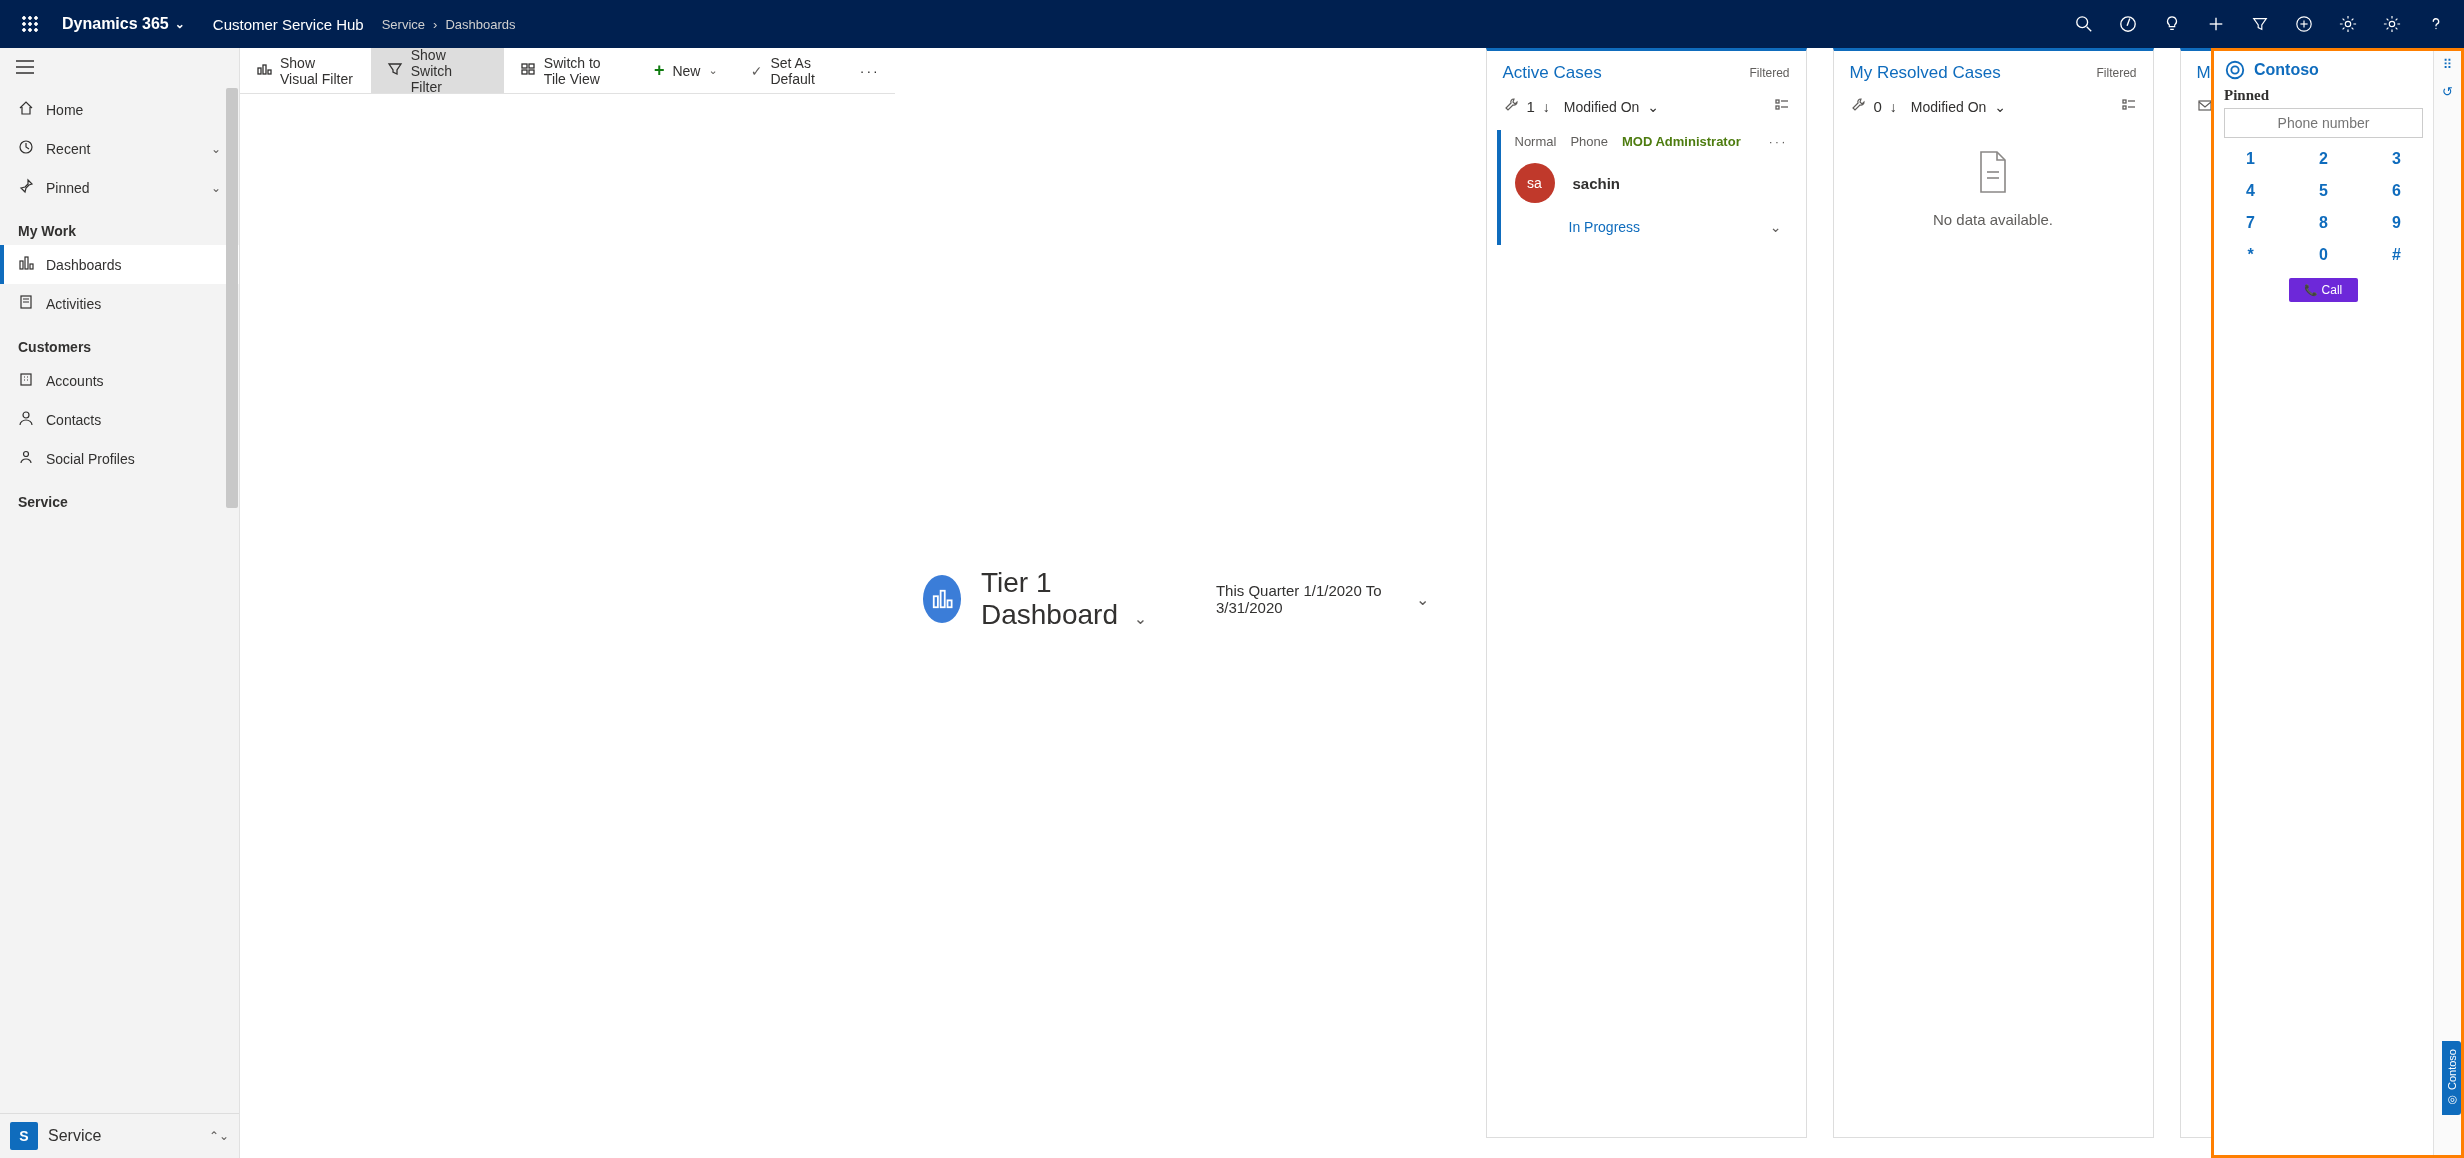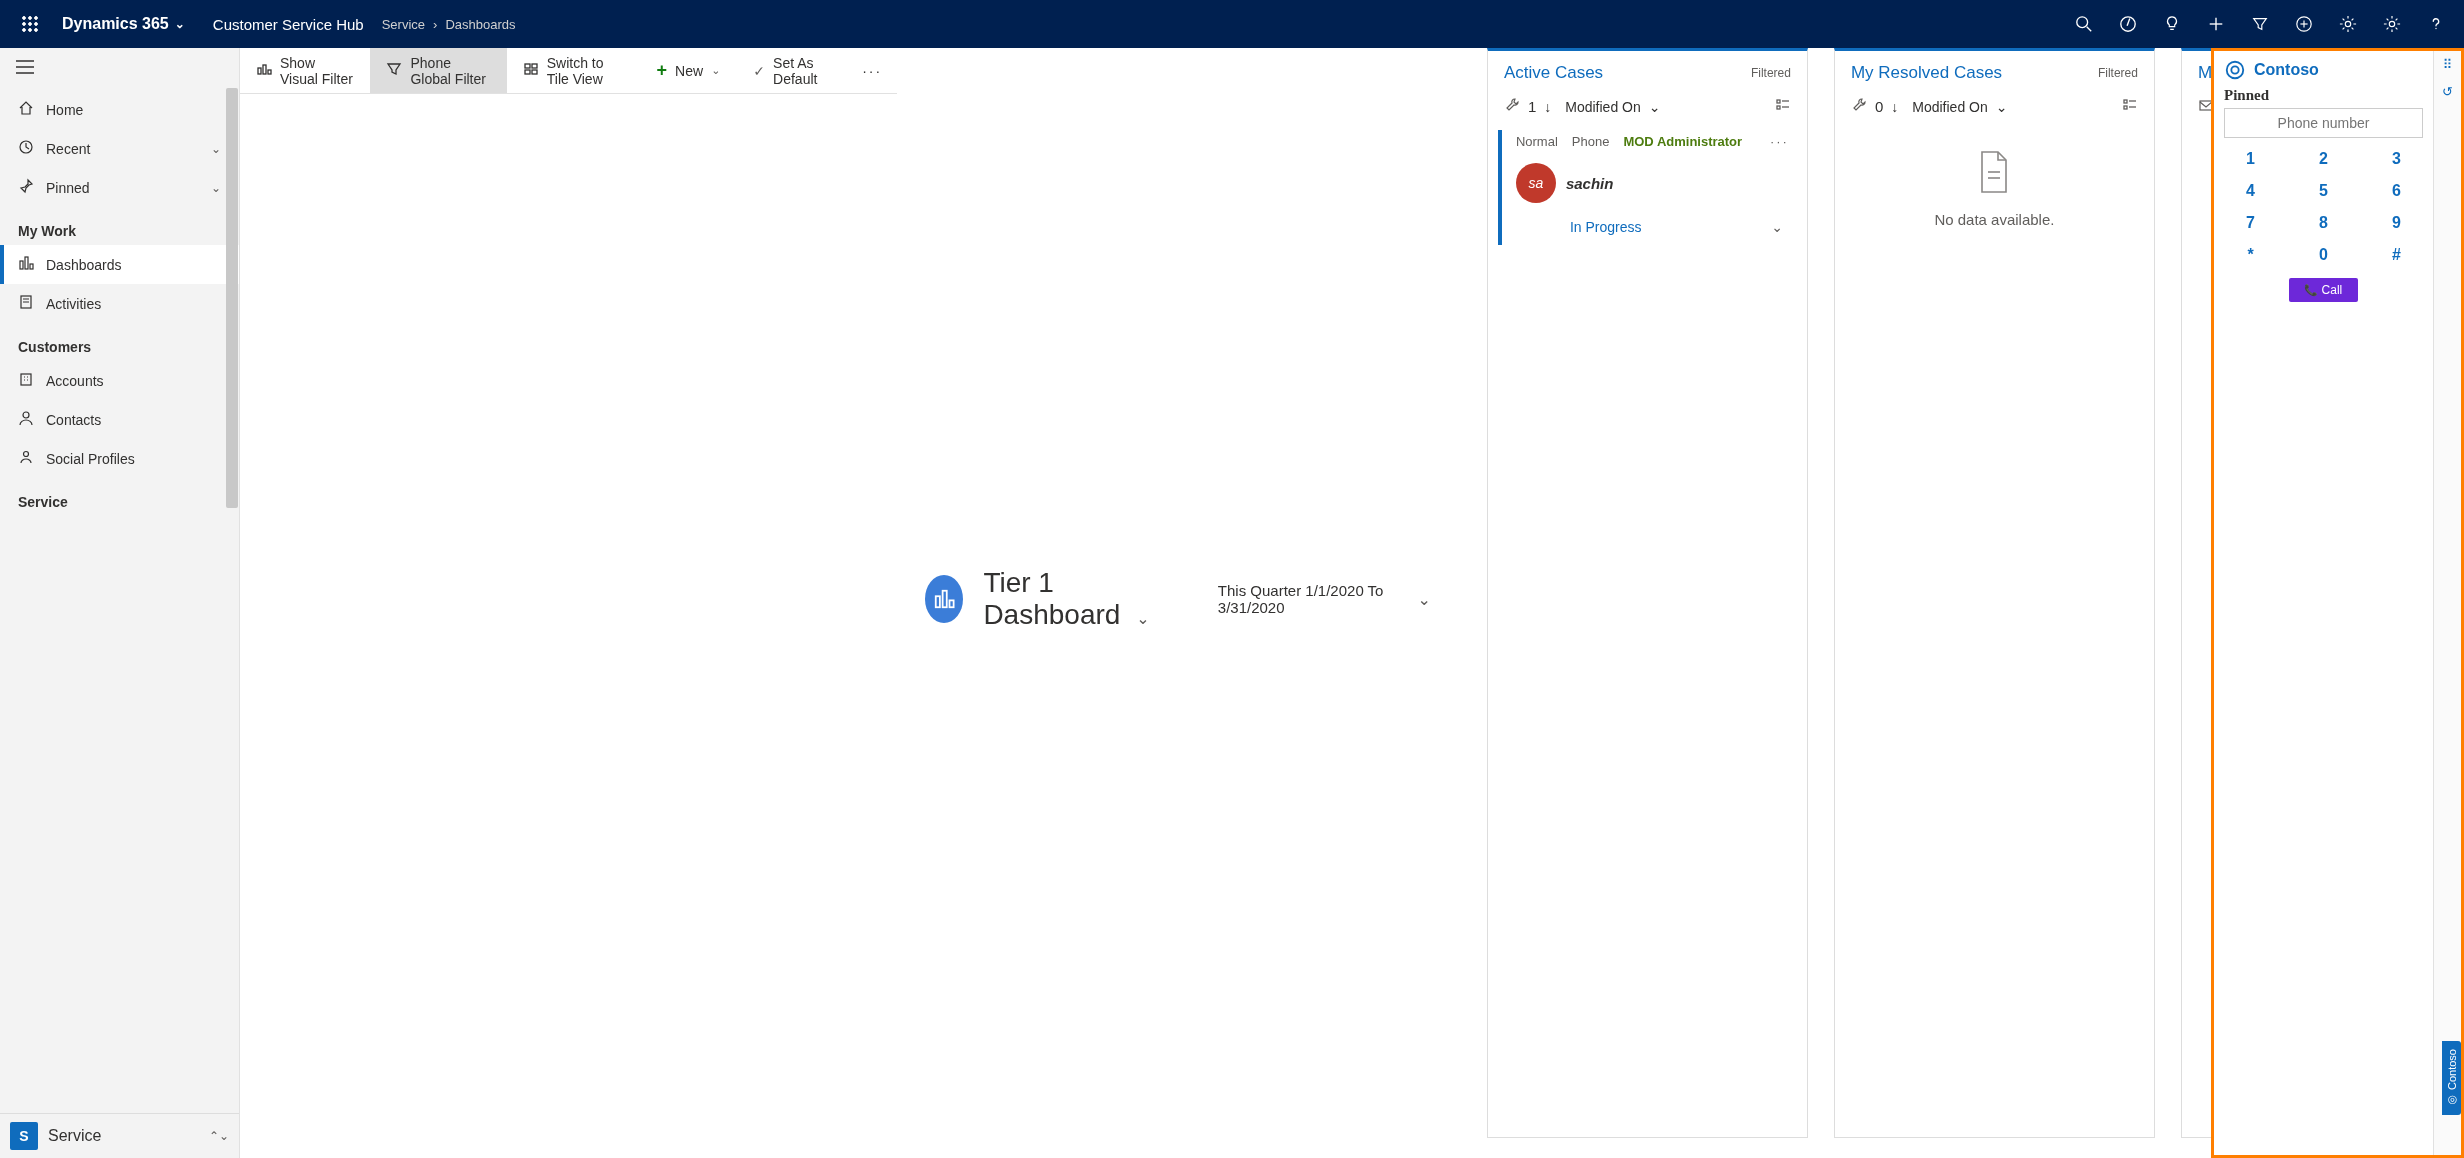--- a/index.html
+++ b/index.html
@@ -59,21 +59,21 @@
   .card-sub { display:flex; align-items:center; gap:8px; padding:8px 16px 14px; font-size:14px; color:#323130; }
   .card-sub .count { font-size:15px; }
   .card-sub .sortlbl { margin-left:6px; }
   .card-sub .spacer { flex:1; }
   .card-empty { text-align:center; padding: 20px 0 30px; color:#605e5c; font-size:15px; }
   .card-empty svg { margin-bottom:14px; }
   .case-item { border-left:4px solid #0f6cbd; margin:0 10px 10px; padding:4px 8px 10px 14px; }
   .case-item .tags { display:flex; gap:14px; font-size:13px; color:#605e5c; align-items:center; }
   .case-item .tags .mod { color:#4d7c0f;font-weight:bold; }
   .case-item .tags .dots { margin-left:auto; letter-spacing:2px; cursor:pointer; }
-  .case-item .person { display:flex; align-items:center; gap:10px; padding:14px 0 6px;font-style:italic; }
+  .case-item .person { display:flex; align-items:center; gap:18px; padding:14px 0 6px; }
   .case-item .avatar { width:40px; height:40px; border-radius:50%; background:#c0392b; color:#fff; display:flex; align-items:center; justify-content:center; font-size:14px; }
   .case-item .pname { font-size:15px; font-weight:600; }
   .case-item .status { padding:10px 0 0 54px; color:#0f6cbd; font-size:14px; display:flex; align-items:center; }
   .case-item .status .chev { margin-left:auto; color:#605e5c; margin-right:6px; }
 
   
   .rightpanel { border:3px solid #ff7f00; display:flex; background:#fff; min-width:240px; }
   .dialer { flex:1; padding:8px 10px; }
   .dialer-head { display:flex; align-items:center; gap:8px; font-size:16px; color:#0f6cbd; font-weight:600; margin-bottom:6px; }
   .dialer h4 { font-size:15px; font-weight:600; margin-bottom:4px; font-family: Georgia, serif; }
@@ -265,21 +265,21 @@
                 <rect x="2" y="7" width="3" height="6"></rect>
                 <rect x="7" y="4" width="3" height="9"></rect>
                 <rect x="12" y="9" width="3" height="4"></rect>
               </svg></span>
           <span>Show Visual Filter</span>
         </div>
         <div class="cmdbtn active">
           <span><svg width="16" height="16" viewBox="0 0 16 16" fill="none" stroke="#323130" stroke-width="1.3">
                 <path d="M2 3h12l-4 6v4l-4-2V9z"></path>
               </svg></span>
-          <span>Phone Global Filter</span>
+          <span>Show Switch Filter</span>
         </div>
         <div class="cmdbtn">
           <span><svg width="16" height="16" viewBox="0 0 16 16" fill="none" stroke="#323130" stroke-width="1.3">
                 <rect x="2" y="3" width="5" height="4"></rect>
                 <rect x="9" y="3" width="5" height="4"></rect>
                 <rect x="2" y="9" width="5" height="4"></rect>
                 <rect x="9" y="9" width="5" height="4"></rect>
               </svg></span>
           <span>Switch to Tile View</span>
         </div>

